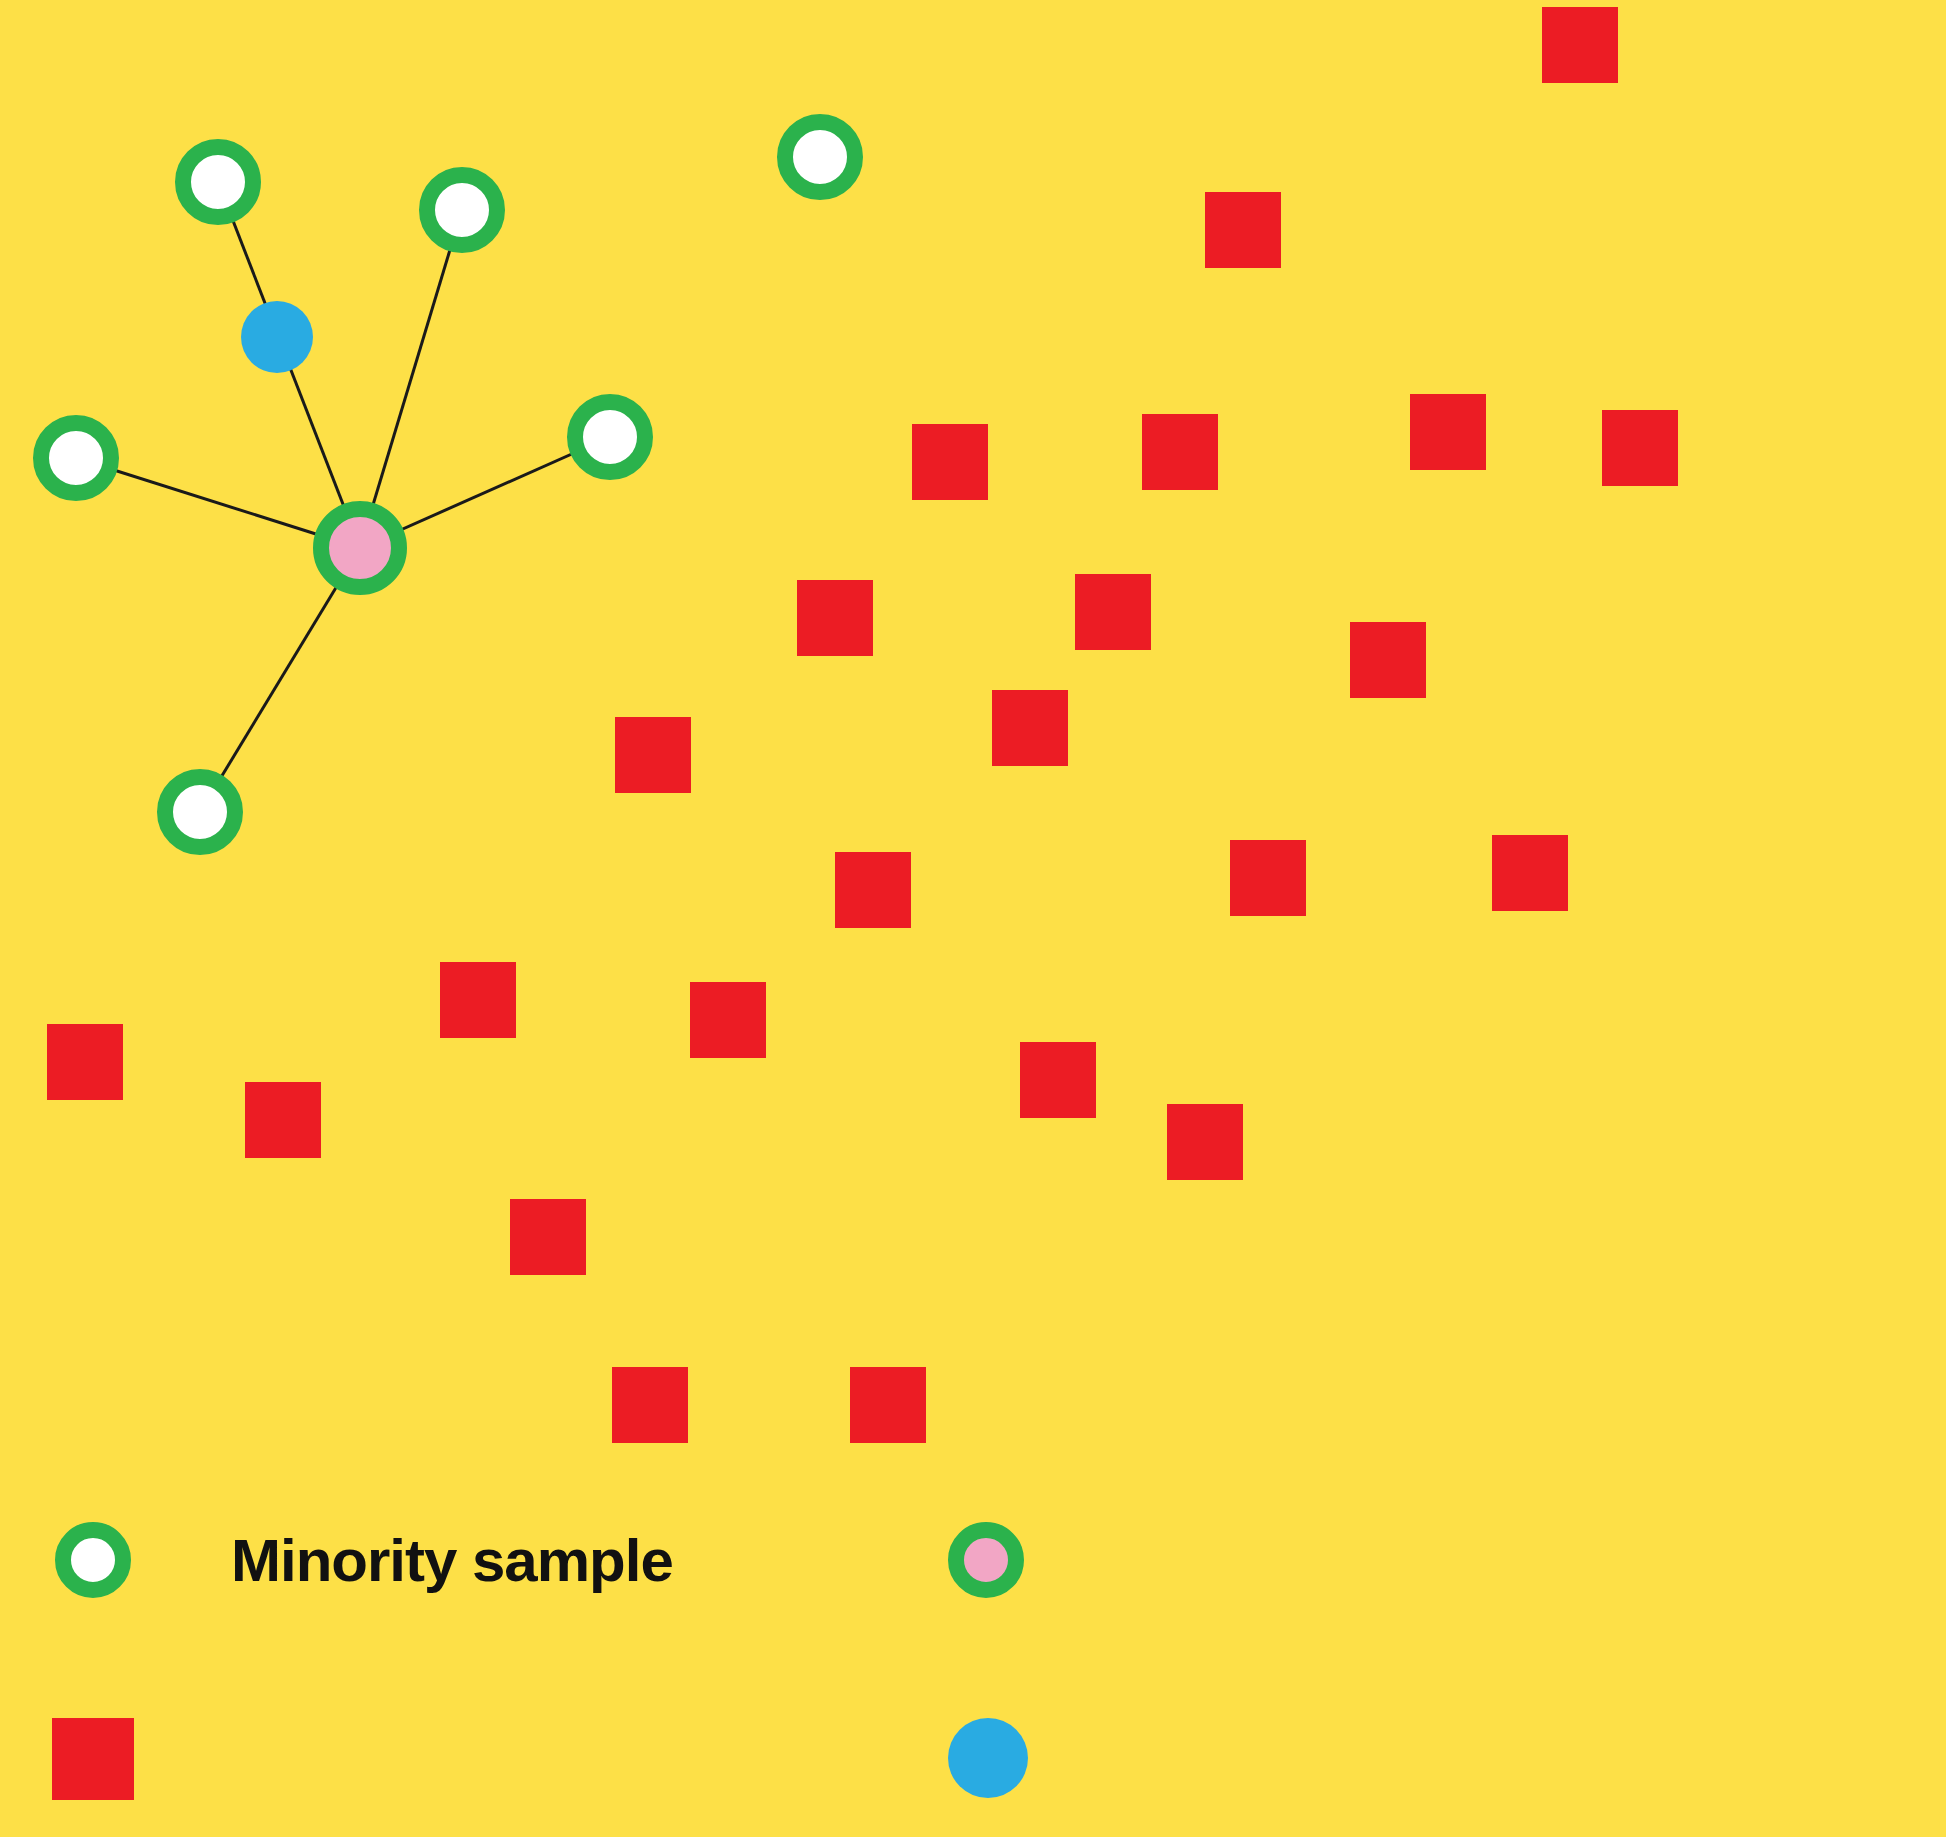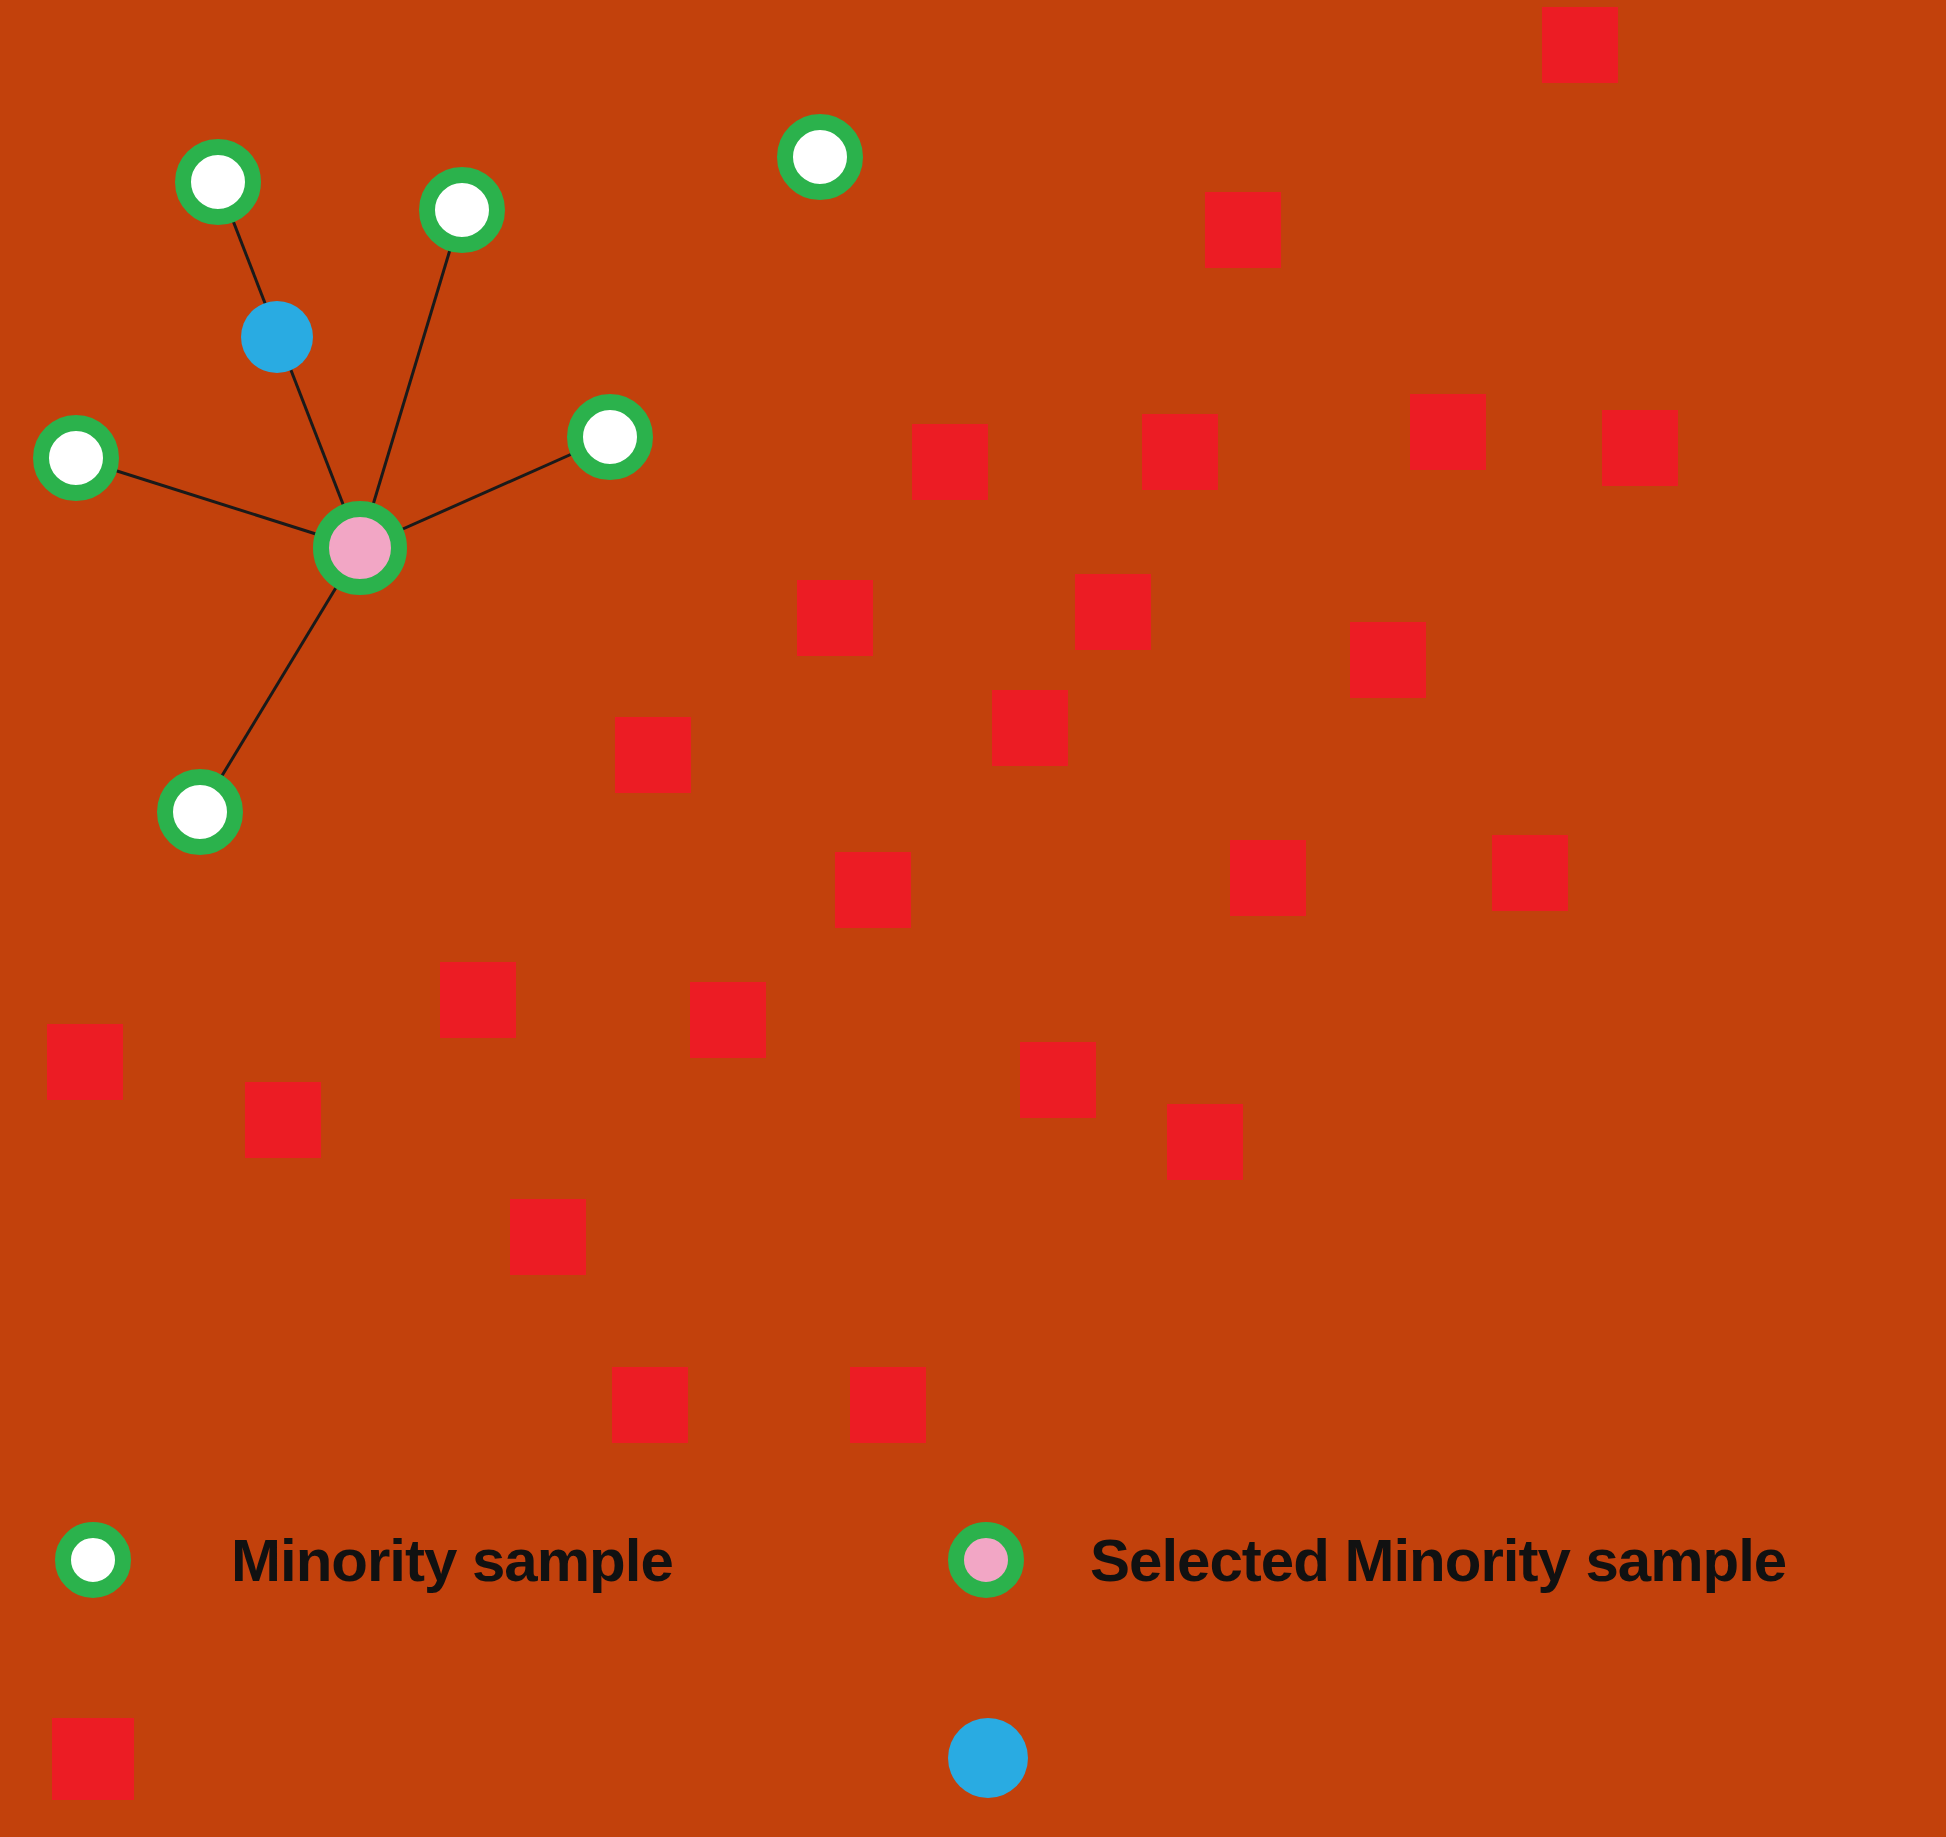--- a/index.html
+++ b/index.html
@@ -1,20 +1,20 @@
 <!DOCTYPE html>
 <html style="--minority: #2bb24c; --majority: #ec1c24; --selected_fill: #f2a6c5; --smote: #29abe2; --line: #1a1a1a;"><head>
 <meta charset="utf-8">
 <style>
   html, body { margin: 0; padding: 0; background: #ffffff; }
   .stage {
     position: relative;
     width: 1946px;
     height: 1837px;
-    background: #c2410c;
+    background: #fde047;
     overflow: hidden;
     font-family: "Liberation Sans", sans-serif;
   }
   #connections {
     position: absolute;
     left: 0; top: 0;
     width: 1946px; height: 1837px;
   }
   .point {
     position: absolute;
@@ -112,21 +112,20 @@
       <div class="point ring selected" style="left: 360px; top: 548px;"></div>
     </div>
 
   <div class="legend-item gap-lg" style="left:55px; top:1522px;">
     <span class="sym ring-sym"></span>
     <span class="legend-label">Minority sample</span>
   </div>
 
   <div class="legend-item gap-sm" style="left:948px; top:1522px;">
     <span class="sym ring-sym selected"></span>
-    <span class="legend-label">Selected Minority sample</span>
   </div>
 
   <div class="legend-item gap-lg" style="left:52px; top:1718px;">
     <span class="sym square-sym"></span>
   </div>
 
   <div class="legend-item gap-sm" style="left:948px; top:1718px;">
     <span class="sym dot-sym"></span>
   </div>
 

